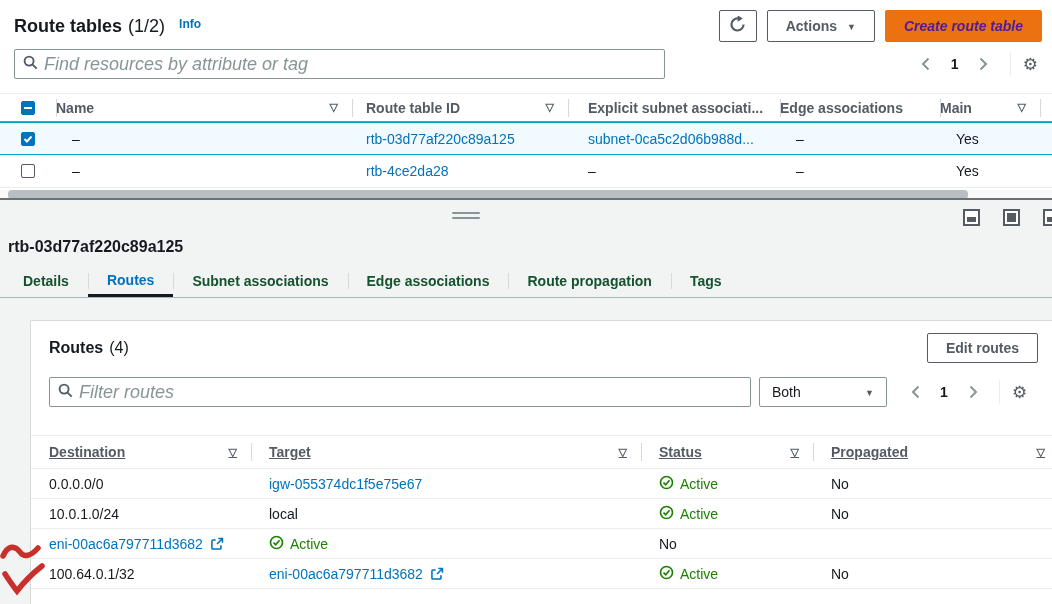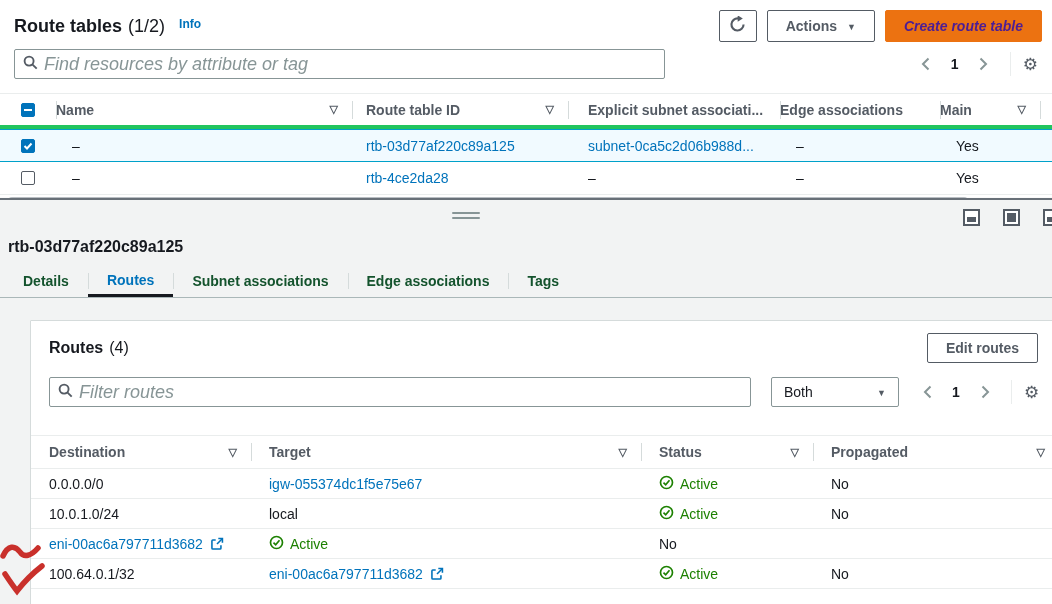--- a/index.html
+++ b/index.html
@@ -28,21 +28,21 @@
   .search-box input::placeholder { color:#879596; font-style:italic; }
   .pagination { margin-left:auto; display:flex; align-items:center; gap:4px; }
   .pg-btn { width:28px; height:28px; display:flex; align-items:center; justify-content:center; cursor:pointer; }
   .pg-num { font-weight:700; color:#16191f; width:22px; text-align:center; }
   .toolbar-divider { width:1px; height:24px; background:#eaeded; margin:0 8px; }
   .gear { font-size:17px; color:#545b64; cursor:pointer; line-height:1; }
 
   
   .t1 { margin-top:13px; }
   .t1-row { display:grid; grid-template-columns:56px 296px 216px 212px 160px 100px 1fr; align-items:stretch; }
-  .t1-head { height:36px; border-top:1px solid #eaeded; border-bottom:4px solid #22c55e; }
+  .t1-head { height:29px; border-top:1px solid #eaeded; border-bottom:1px solid #22c55e; }
   .hcell { display:flex; align-items:center; font-weight:700; color:#545b64; position:relative; }
   .sort-arrow { margin-left:auto; padding-right:14px; font-size:11px; color:#545b64; cursor:pointer; }
   .divl::before { content:""; position:absolute; left:0; top:50%; transform:translateY(-50%);
                   width:1px; height:18px; background:#d5dbdb; }
   .t1-datarow { height:33px; border-bottom:1px solid #eaeded; background:#fff; }
   .t1-datarow.selected { background:#f1faff; border-top:1px solid #00a1c9; border-bottom:1px solid #00a1c9; }
   .cell { display:flex; align-items:center; padding-left:16px; }
   .cb-cell { justify-content:center; padding-left:0; }
   .link { color:#0073bb; text-decoration:none; cursor:pointer; }
   .pad14 { padding-left:14px;gap:47px; } .pad20 { padding-left:20px; }
@@ -75,29 +75,29 @@
   
   .routes-card { position:absolute; left:30px; top:120px; width:1030px; height:310px;
                  background:#fff; border:1px solid #d5dbdb; border-radius:1px; }
   .card-header { display:flex; align-items:center; padding:12px 21px 0 18px; }
   .card-title { font-size:16px; font-weight:700; }
   .card-count { font-size:16px; margin-left:6px; }
   .card-header .btn { margin-left:auto; height:30px; }
   .filter-row { display:flex; align-items:center; padding:14px 18px 0 18px; }
   .filter-row .search-box { width:702px; }
   .select-box { width:128px; height:30px; border:1px solid #879596; border-radius:2px;
-                display:flex; align-items:center; padding:0 12px; margin-left:20px; cursor:pointer; background:#fff; }
+                display:flex; align-items:center; padding:0 12px; margin-left:8px; cursor:pointer; background:#fff; }
   .select-box .caret { margin-left:auto; color:#545b64; }
   .filter-row .pagination { margin-left:14px; }
 
   .t2 { margin-top:28px; }
   .t2-row { display:grid; grid-template-columns:220px 390px 172px 1fr; align-items:stretch; }
   .t2-head { height:34px; border-top:1px solid #eaeded; border-bottom:1px solid #eaeded; }
   .t2 .cell, .t2 .hcell { padding-left:18px; }
-  .t2 .hcell { padding-left:18px; }
+  .t2 .hcell { padding-left:18px;text-decoration:underline; }
   .t2-datarow { height:30px; border-bottom:1px solid #eaeded; }
   .status-cell { display:flex; align-items:center; gap:6px; color:#1d8102; }
   .ext-icon { margin-left:7px; display:inline-flex; }
 
   
   .annotations { position:absolute; left:0; top:537px; pointer-events:none; }
 </style>
 </head>
 <body>
 
@@ -253,20 +253,23 @@
     <div class="tab active">
         <span>Routes</span>
       </div>
     <div class="tab">
         <span>Subnet associations</span>
       </div>
     <div class="tab">
         <span>Edge associations</span>
       </div>
     <div class="tab">
+        <span>Route propagation</span>
+      </div>
+    <div class="tab">
         <span>Tags</span>
       </div>
   </div>
 
   <div class="routes-card">
     <div class="card-header">
       <span class="card-title">Routes</span>
       <span class="card-count">(4)</span>
       <button class="btn">
         <span>Edit routes</span>

